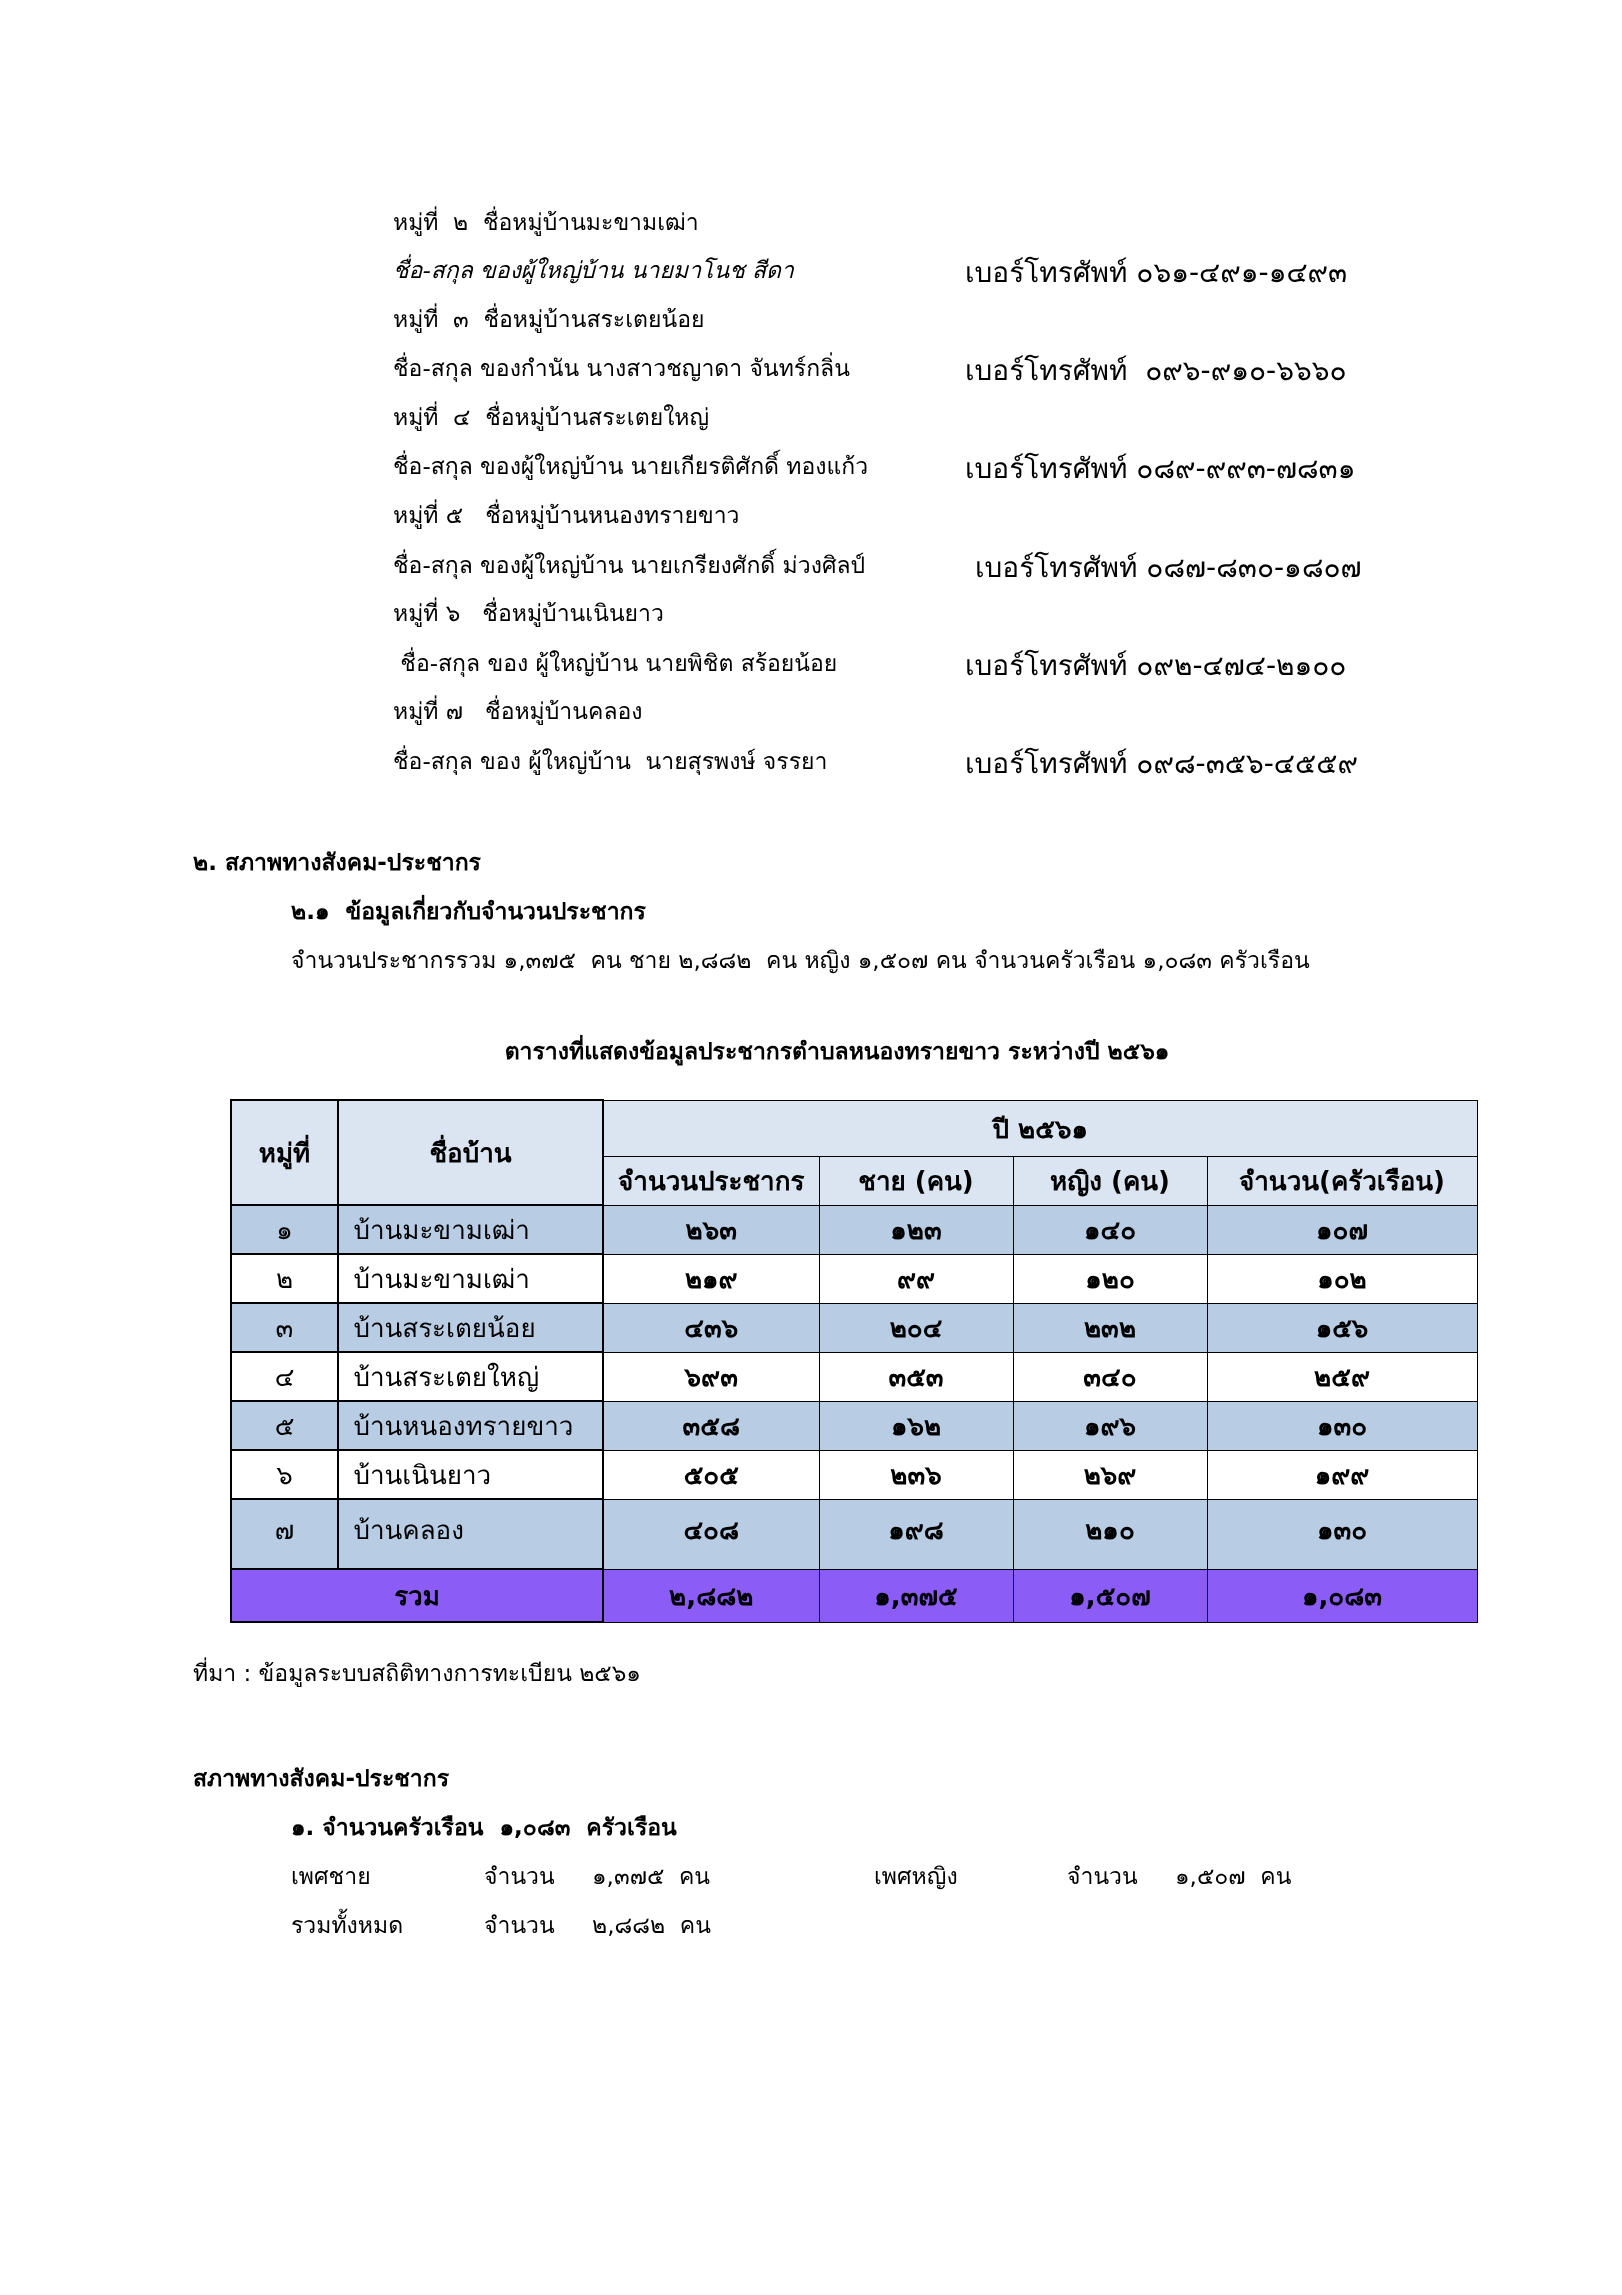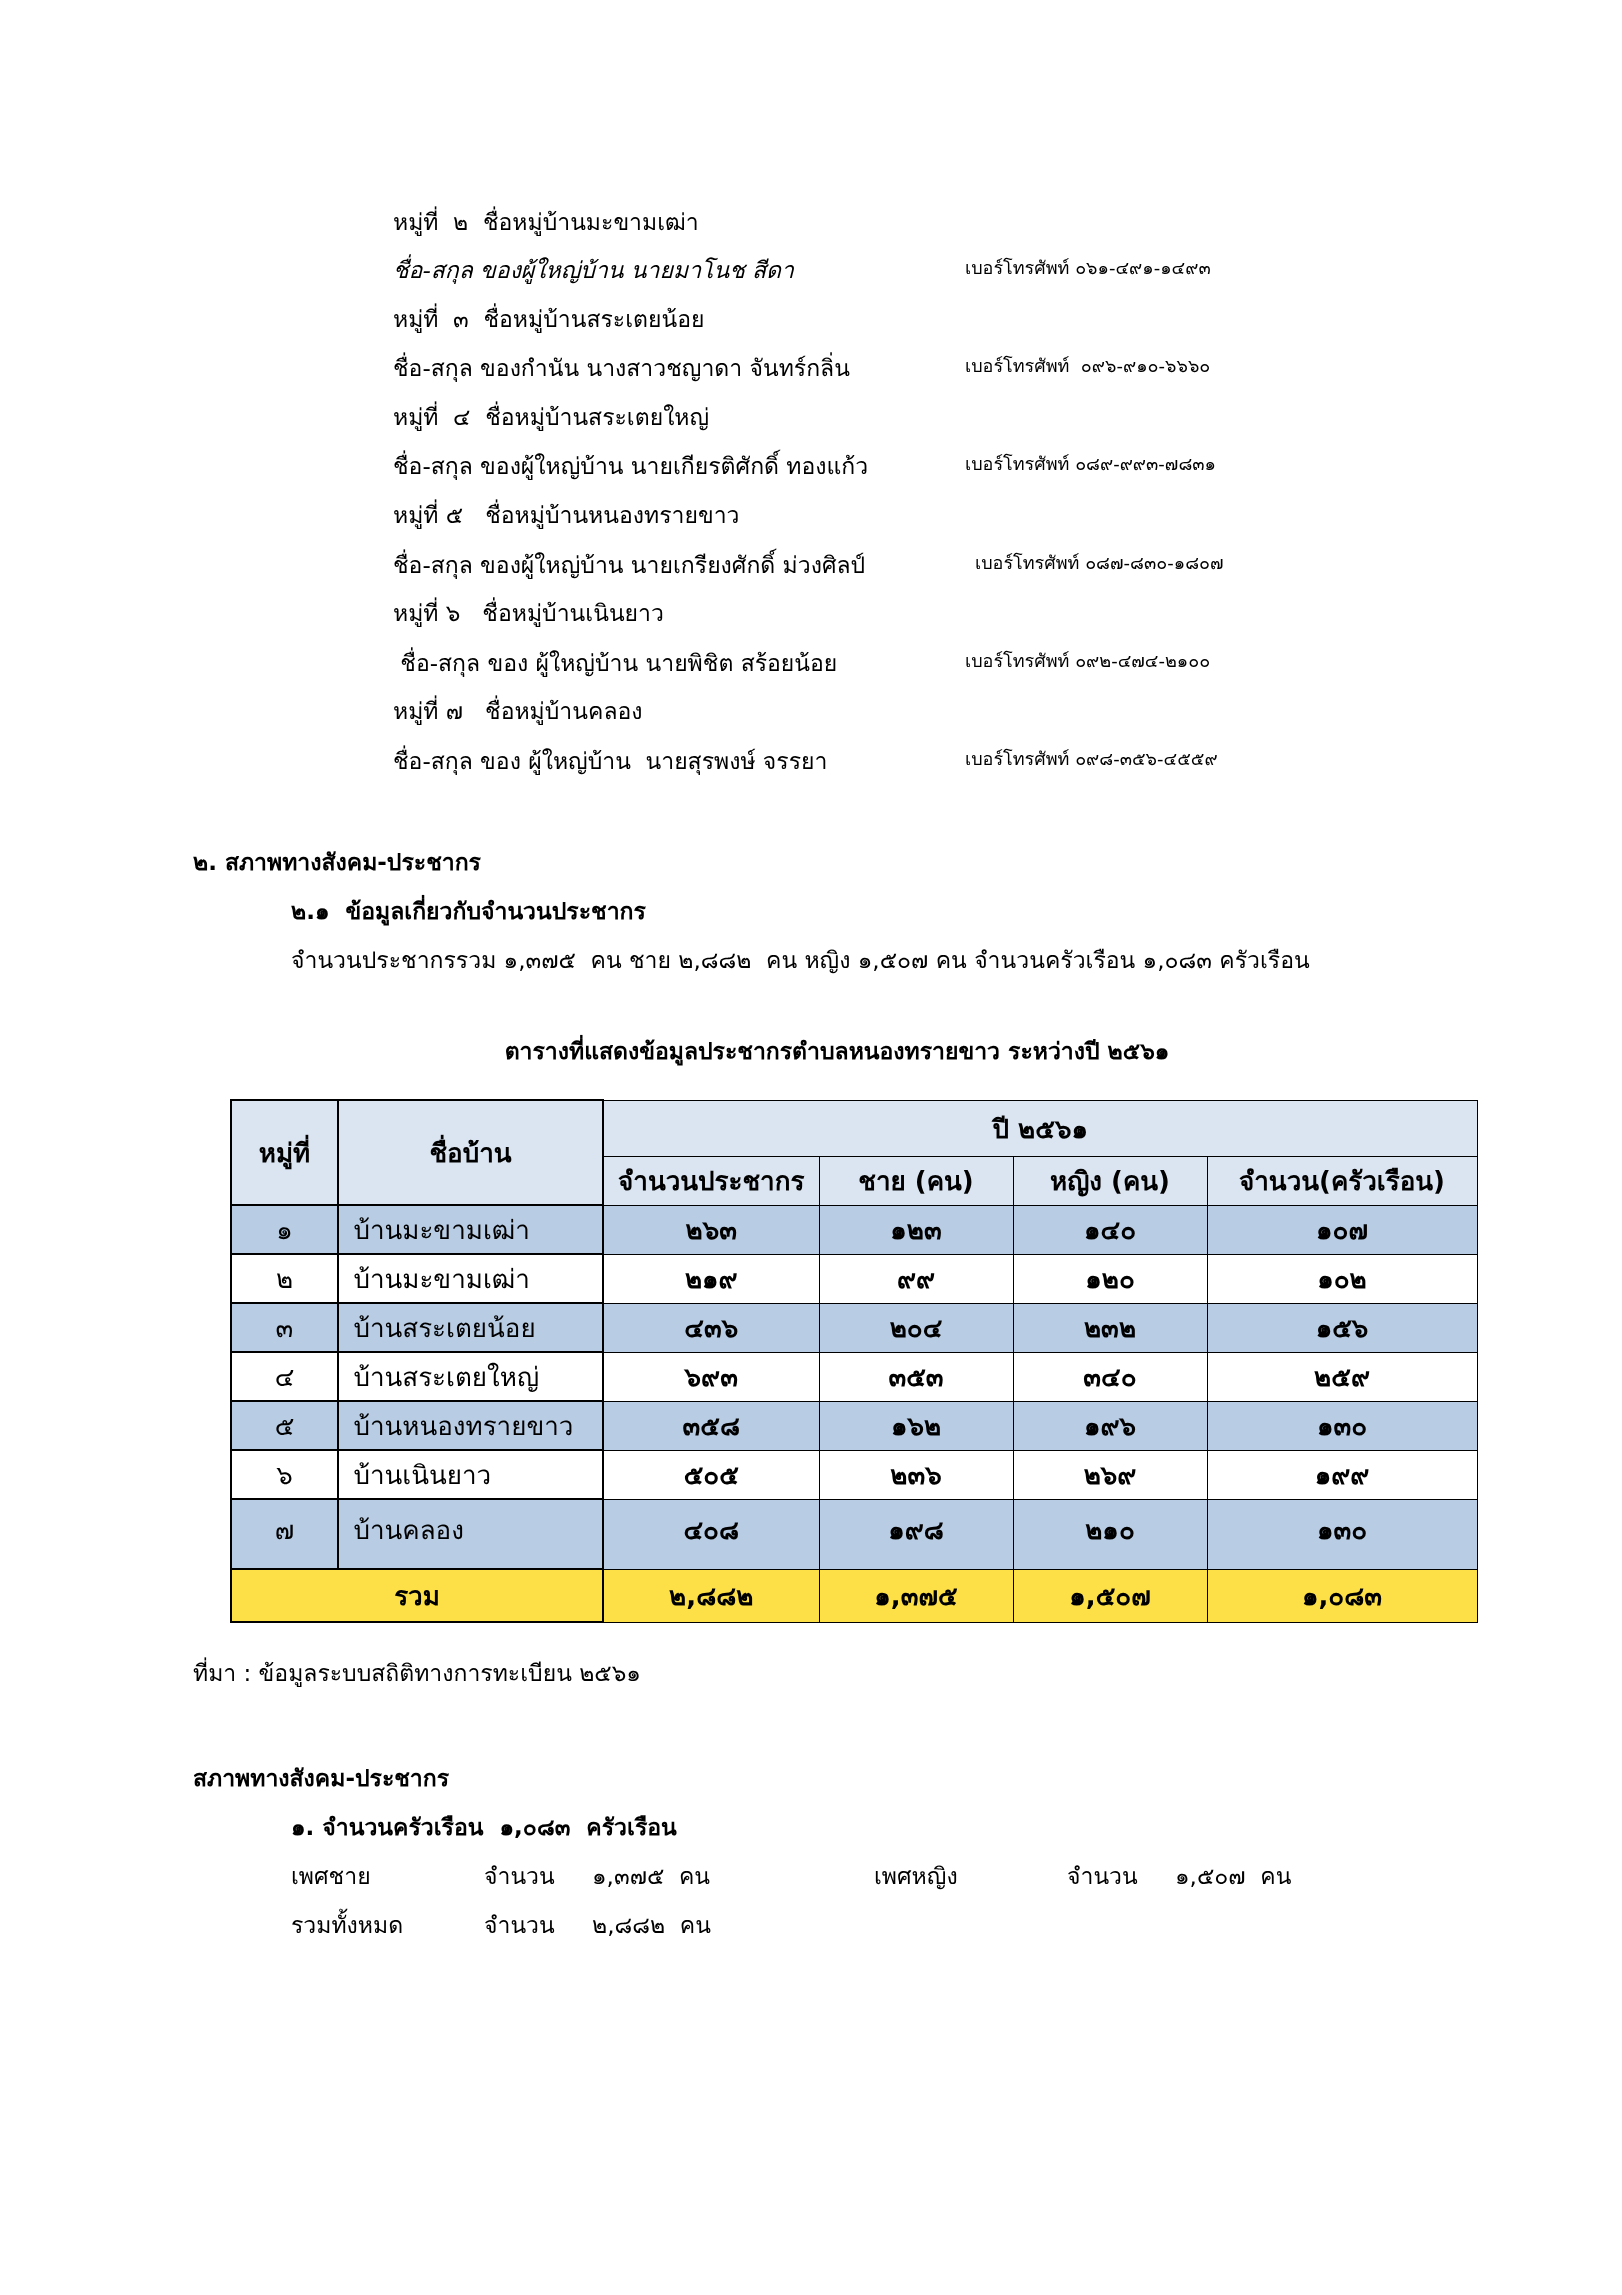--- a/index.html
+++ b/index.html
@@ -1,35 +1,35 @@
 <!DOCTYPE html>
 <html style="font-size:10.5px"><head>
 <meta charset="utf-8">
 <style>
   html, body { margin: 0; padding: 0; background: #ffffff; }
   body { width: 1622px; height: 2295px; position: relative; overflow: hidden;
          font-family: "DejaVu Sans", "Liberation Sans", sans-serif; color: #000; }
   .line { position: absolute; font-size: 23px; white-space: pre; line-height: 1; }
   .bold { font-weight: bold; }
-  .phone { position: absolute; font-size: 18px; white-space: pre; line-height: 1; }
+  .phone { position: absolute; font-size: 28px; white-space: pre; line-height: 1; }
 
   table.pop { position: absolute; left: 230px; top: 1099px; width: 1245px;
               border-collapse: collapse; font-size: 26px; table-layout: fixed; }
   table.pop td, table.pop th { border: 2px solid #000; text-align: center; vertical-align: middle;
               padding: 0; }
   table.pop th { background: #dbe5f1; font-weight: bold; }
   table.pop tr.hdr1 th { height: 55px; }
   table.pop tr.hdr2 th { height: 48px; font-weight: bold; }
   table.pop tr.shade td { background: #b8cce4; }
   table.pop tr.plain td { background: #ffffff; }
   table.pop tr.data td { height: 47px; }
   table.pop tr.data.tall td { height: 59px; }
   table.pop td.num { font-weight: bold; }
   table.pop td.name { text-align: left; padding-left: 14.4px; }
-  table.pop tr.total td { background: #fde047; height: 51px; font-weight: bold; }
+  table.pop tr.total td { background: #8b5cf6; height: 51px; font-weight: bold; }
   table.pop td.thin, table.pop th.thin { border-width: 0.7px; }
 </style>
 </head>
 <body>
 
 <div>
   <div class="line" style="left:393px;top:211px;">หมู่ที่  ๒  ชื่อหมู่บ้านมะขามเฒ่า</div>
   <div class="line" style="left:393px;top:259px;font-style:italic;">ชื่อ-สกุล ของผู้ใหญ่บ้าน นายมาโนช สีดา</div>
   <div class="phone" style="left:965px;top:259px;">เบอร์โทรศัพท์ ๐๖๑-๔๙๑-๑๔๙๓</div>
 

